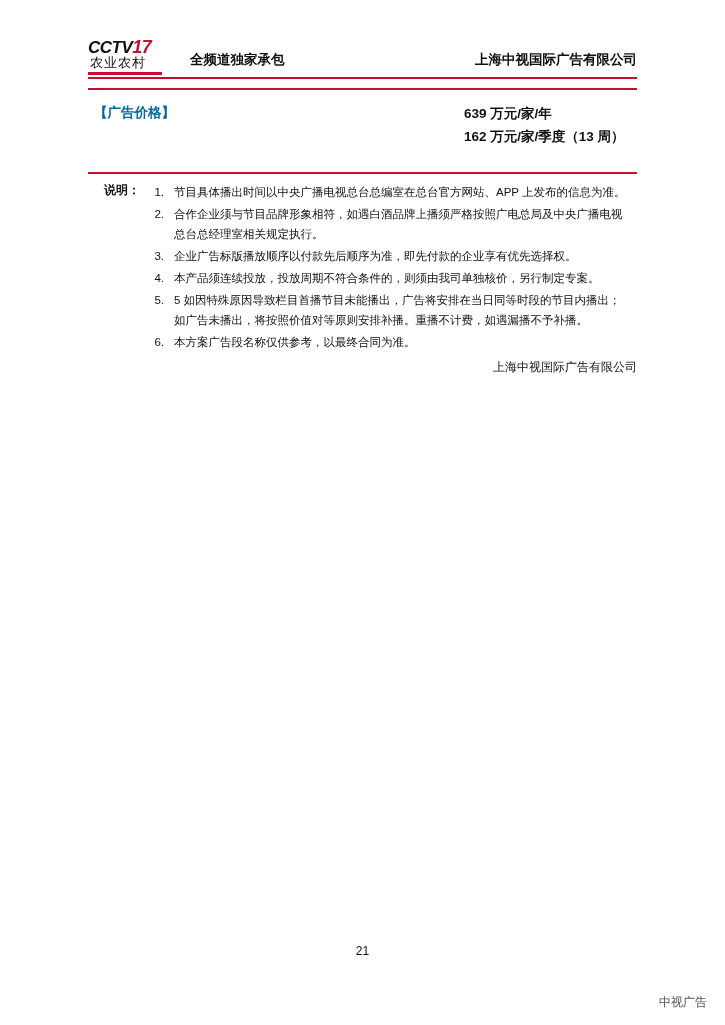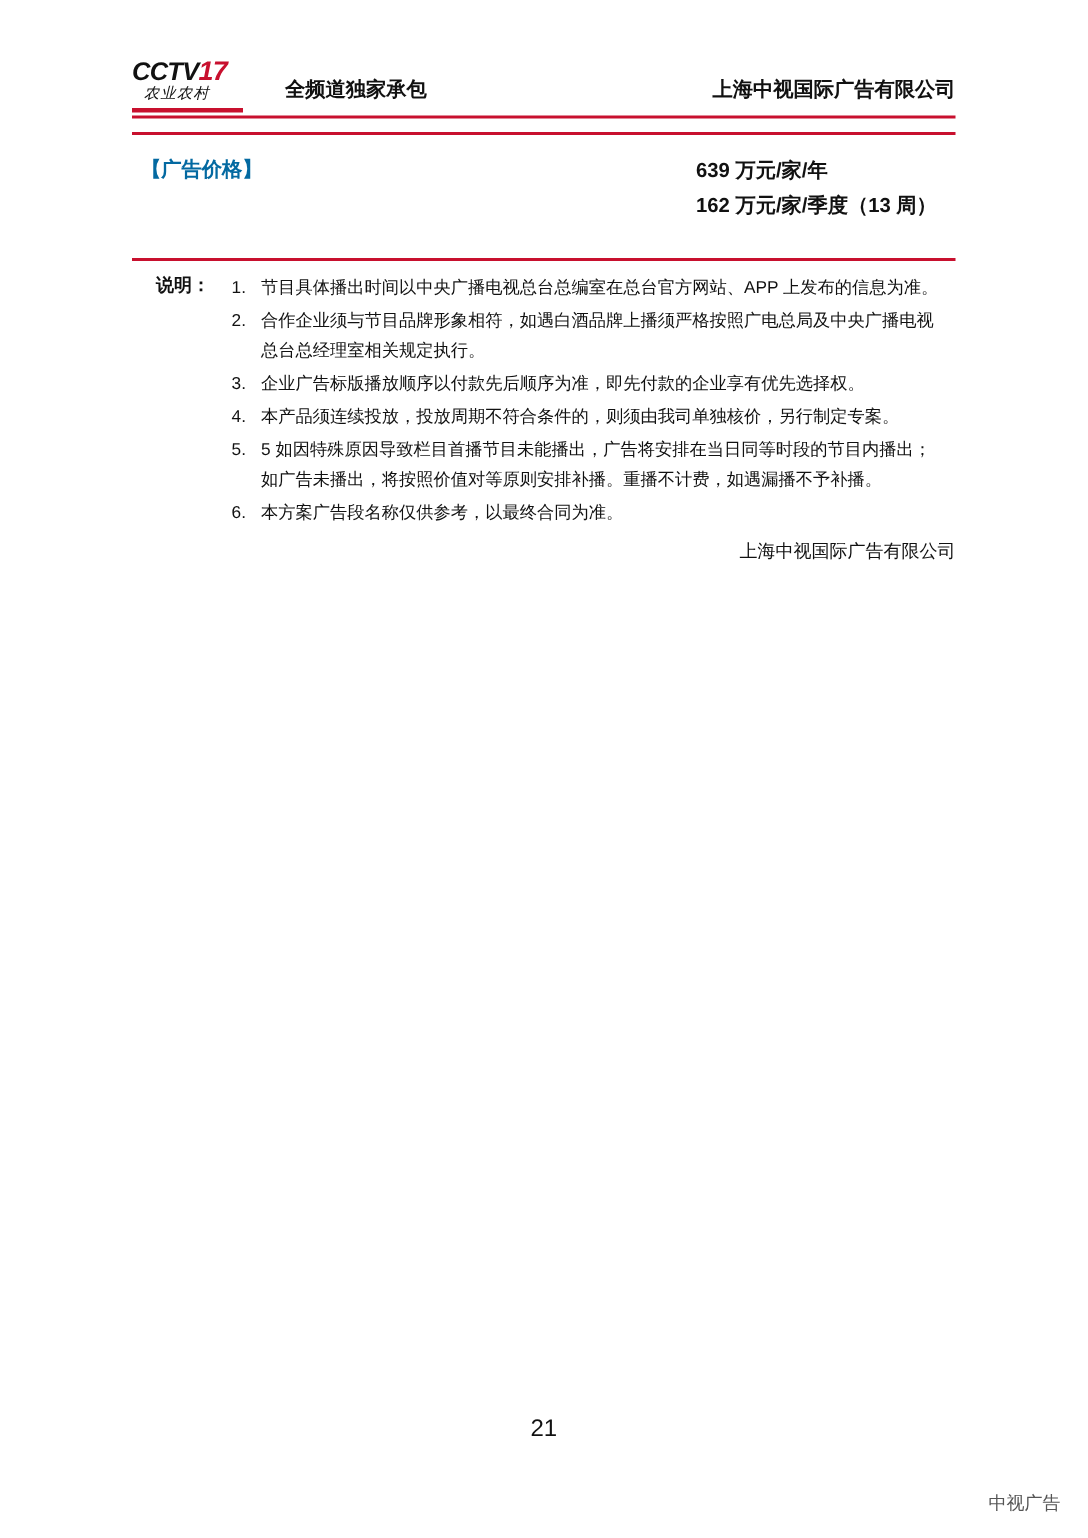--- a/index.html
+++ b/index.html
@@ -50,27 +50,26 @@
     letter-spacing: -0.5px;
     line-height: 18px;
     color: #111111;
     white-space: nowrap;
   }
   .logo-top .num {
     color: #c8102e;
     font-size: 18px;
   }
   .logo-bottom {
-    font-size: 10px;
+    font-size: 13px;
     line-height: 12px;
     color: #111;
     letter-spacing: 1px;
     text-align: center;
     width: 60px;
-    font-style: italic;
   }
   .logo-bar {
     position: absolute;
     left: 0;
     bottom: -3px;
     width: 74px;
     height: 3px;
     background: #c8102e;
   }
   .header-slogan {
@@ -188,21 +187,21 @@
     color: #111;
   }
 
   
   .page-number {
     position: absolute;
     left: 0;
     top: 944px;
     width: 725px;
     text-align: center;
-    font-size: 16px;
+    font-size: 12px;
     color: #111;
   }
   .corner-brand {
     position: absolute;
     right: 18px;
     bottom: 14px;
     font-size: 12px;
     color: #555555;
     white-space: nowrap;
   }

